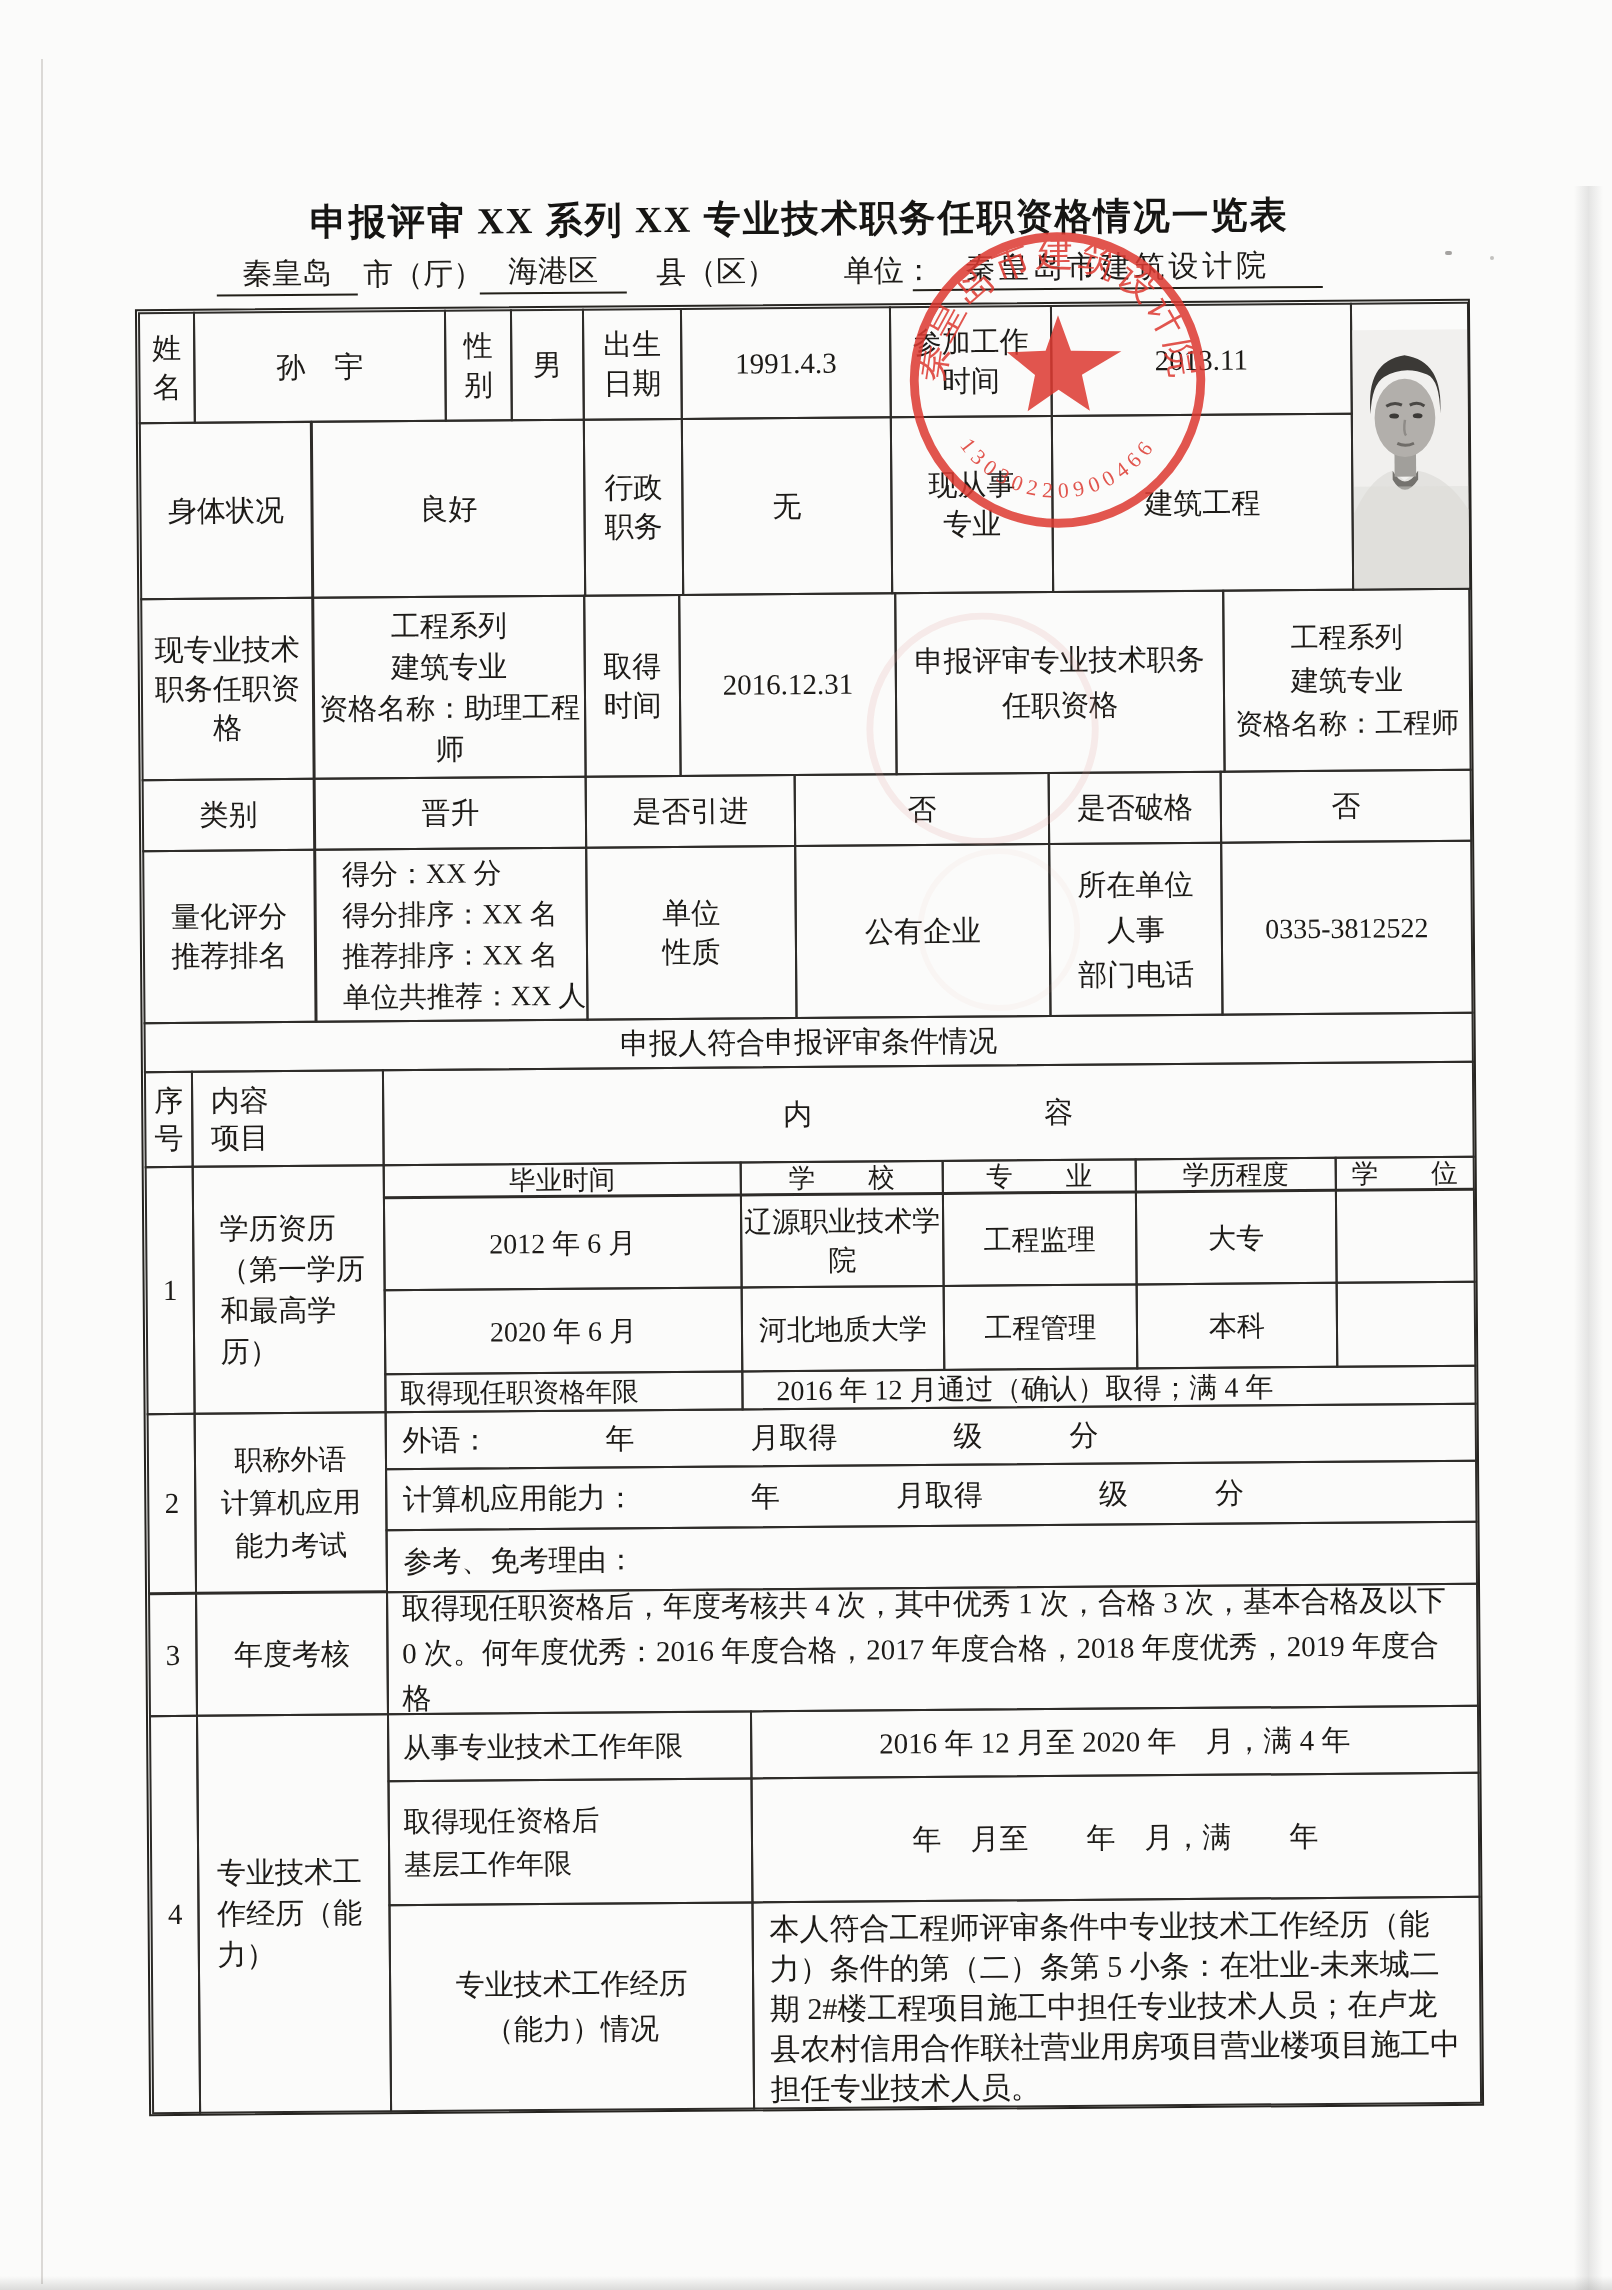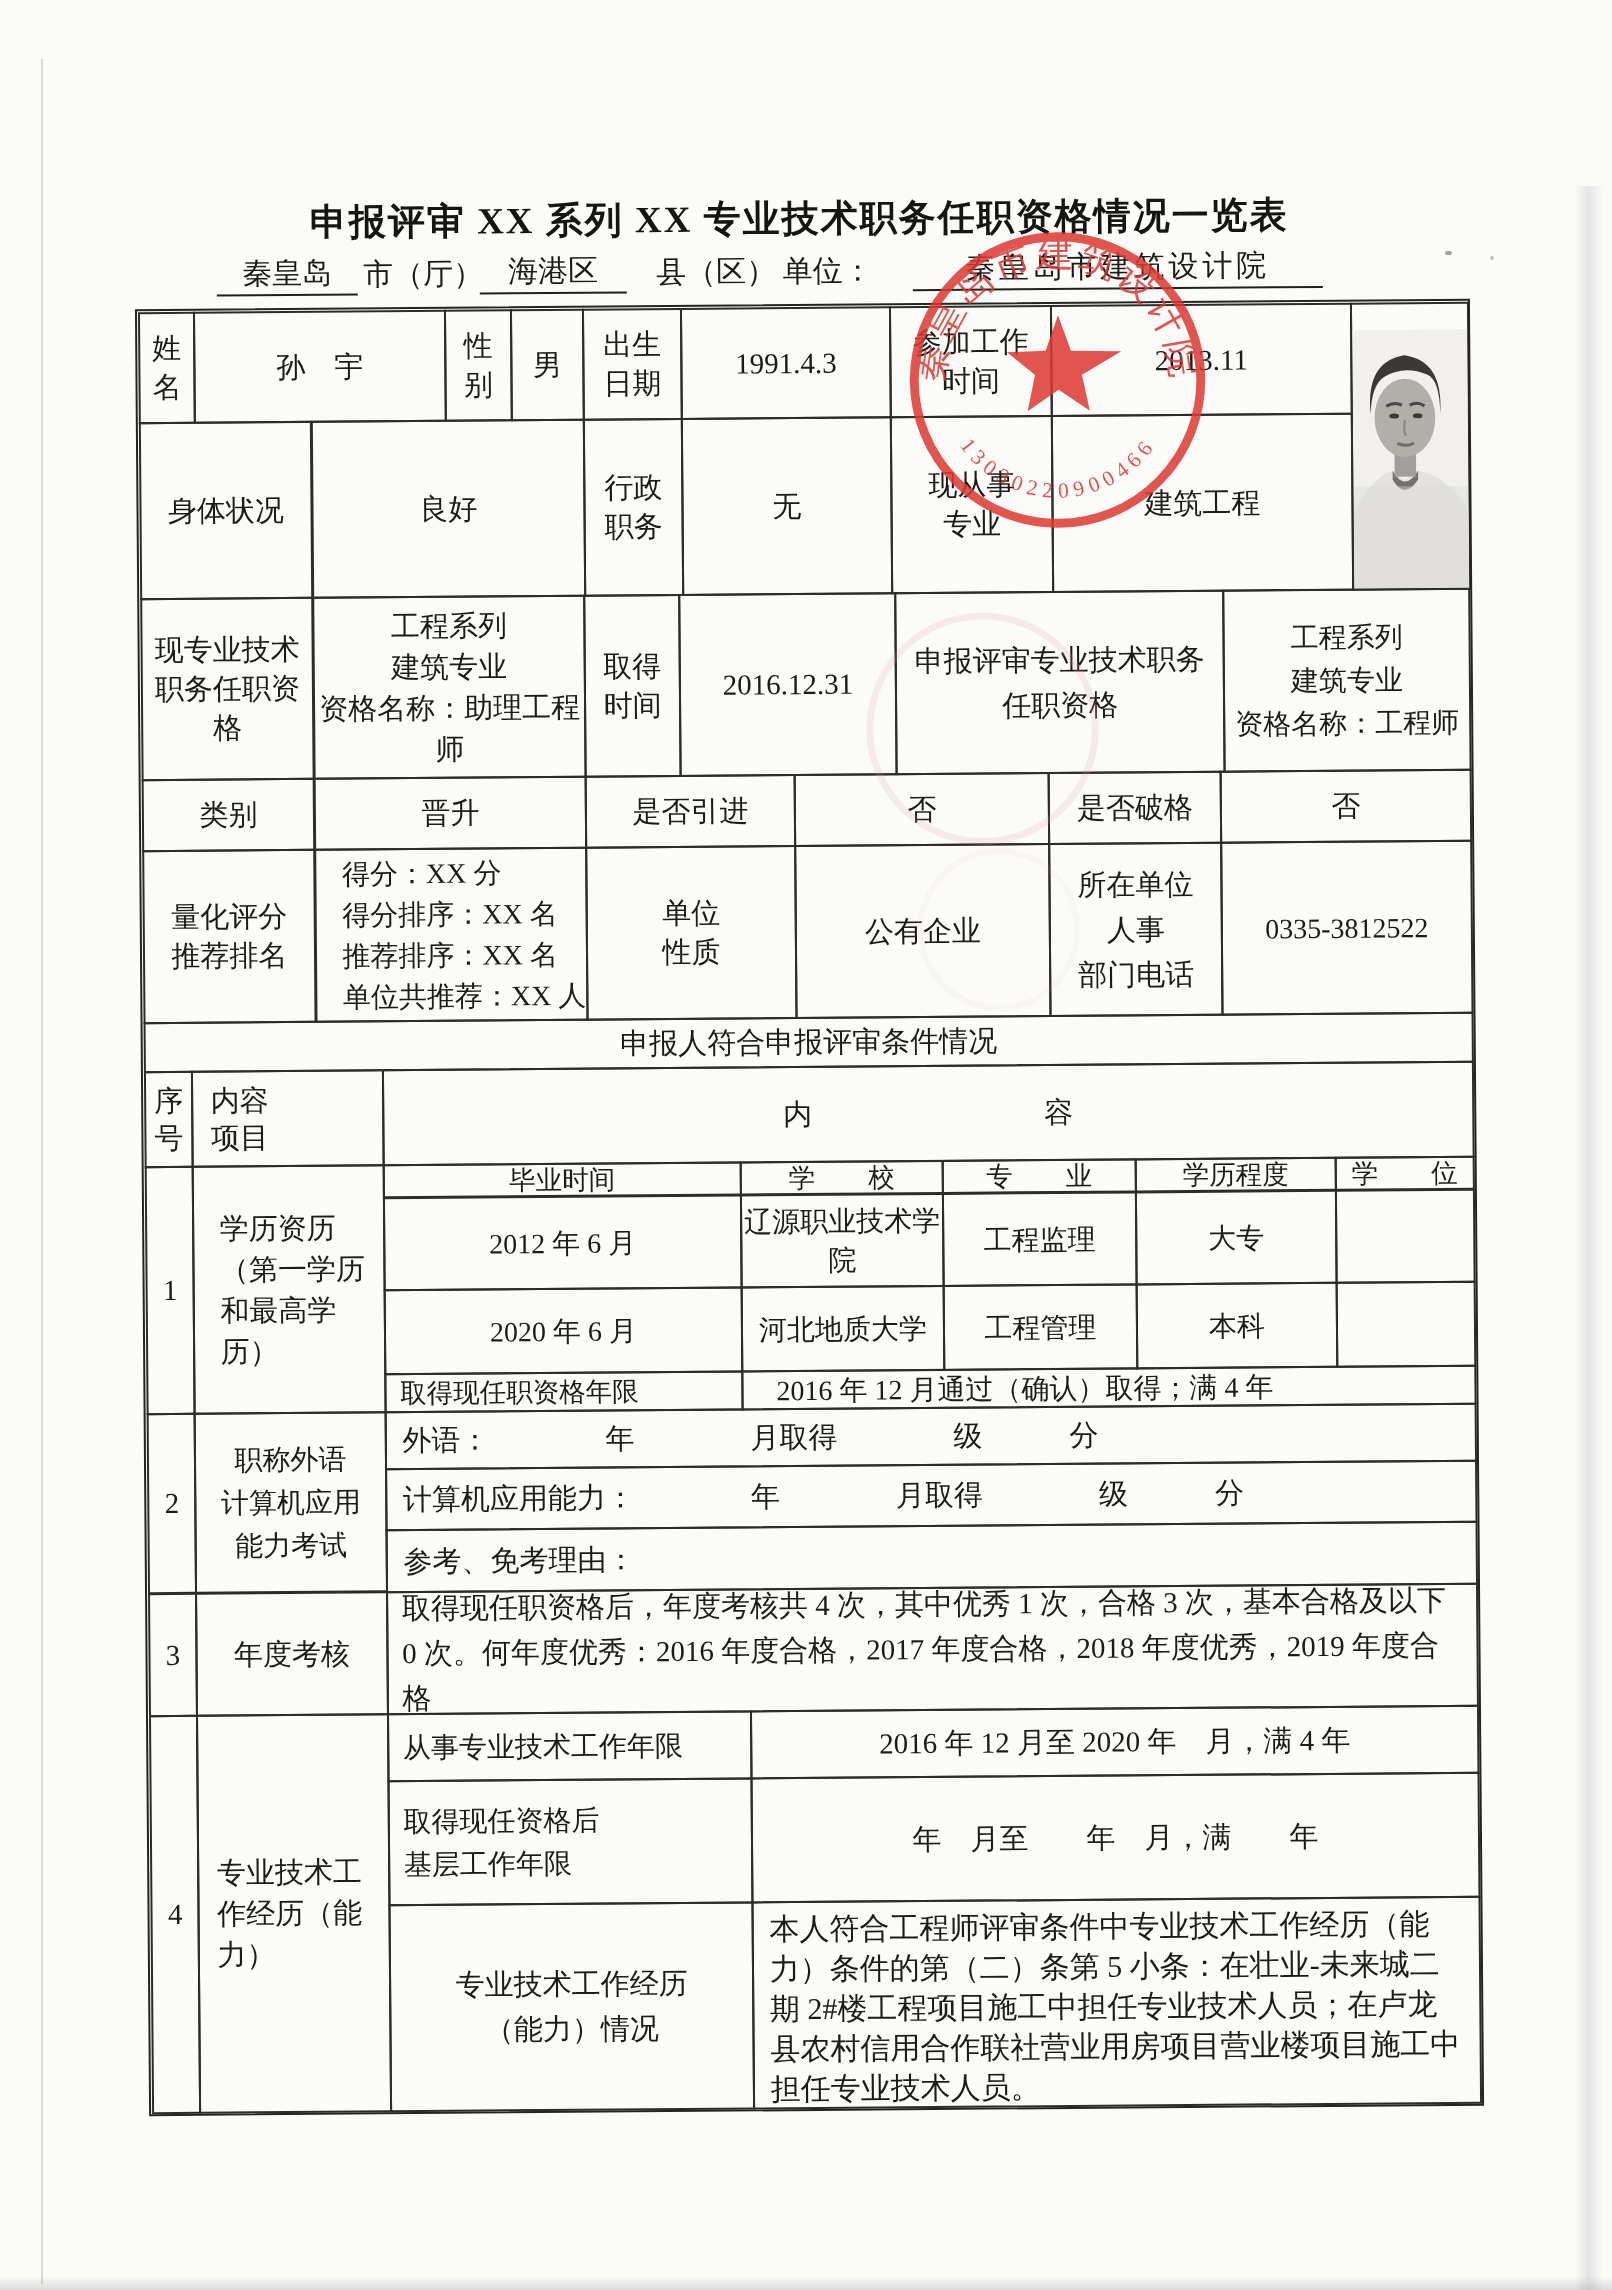--- a/index.html
+++ b/index.html
@@ -42,21 +42,21 @@
 <div class="artifact" style="left:1490px;top:256px;width:3.9px;height:3.9px;background:#8a8884;border-radius:2px;opacity:.5;"></div>
 
 <div id="sheet">
 
   <div class="title">申报评审 XX 系列 XX 专业技术职务任职资格情况一览表</div>
 
   <span class="subspan u" style="left:223px;width:141px;">秦皇岛</span>
   <span class="subspan" style="left:365px;width:129px;">市（厅）</span>
   <span class="subspan u" style="left:486px;width:147px;">海港区</span>
   <span class="subspan" style="left:659px;width:127px;">县（区）</span>
-  <span class="subspan" style="left:780px;width:108px;">单位：</span>
+  <span class="subspan" style="left:841px;width:108px;">单位：</span>
   <span class="subspan u" style="left:919px;width:410px;letter-spacing:3.9px;">秦皇岛市建筑设计院</span>
 
   <div class="outer"></div>
 
   <div class="c" style="left:144px;top:307px;width:57px;height:112px;">姓
 名</div>
   <div class="c" style="left:199px;top:307px;width:253px;height:112px;">孙　宇</div>
   <div class="c" style="left:450px;top:307px;width:68px;height:112px;">性
 别</div>
   <div class="c" style="left:516px;top:307px;width:74px;height:112px;">男</div>

